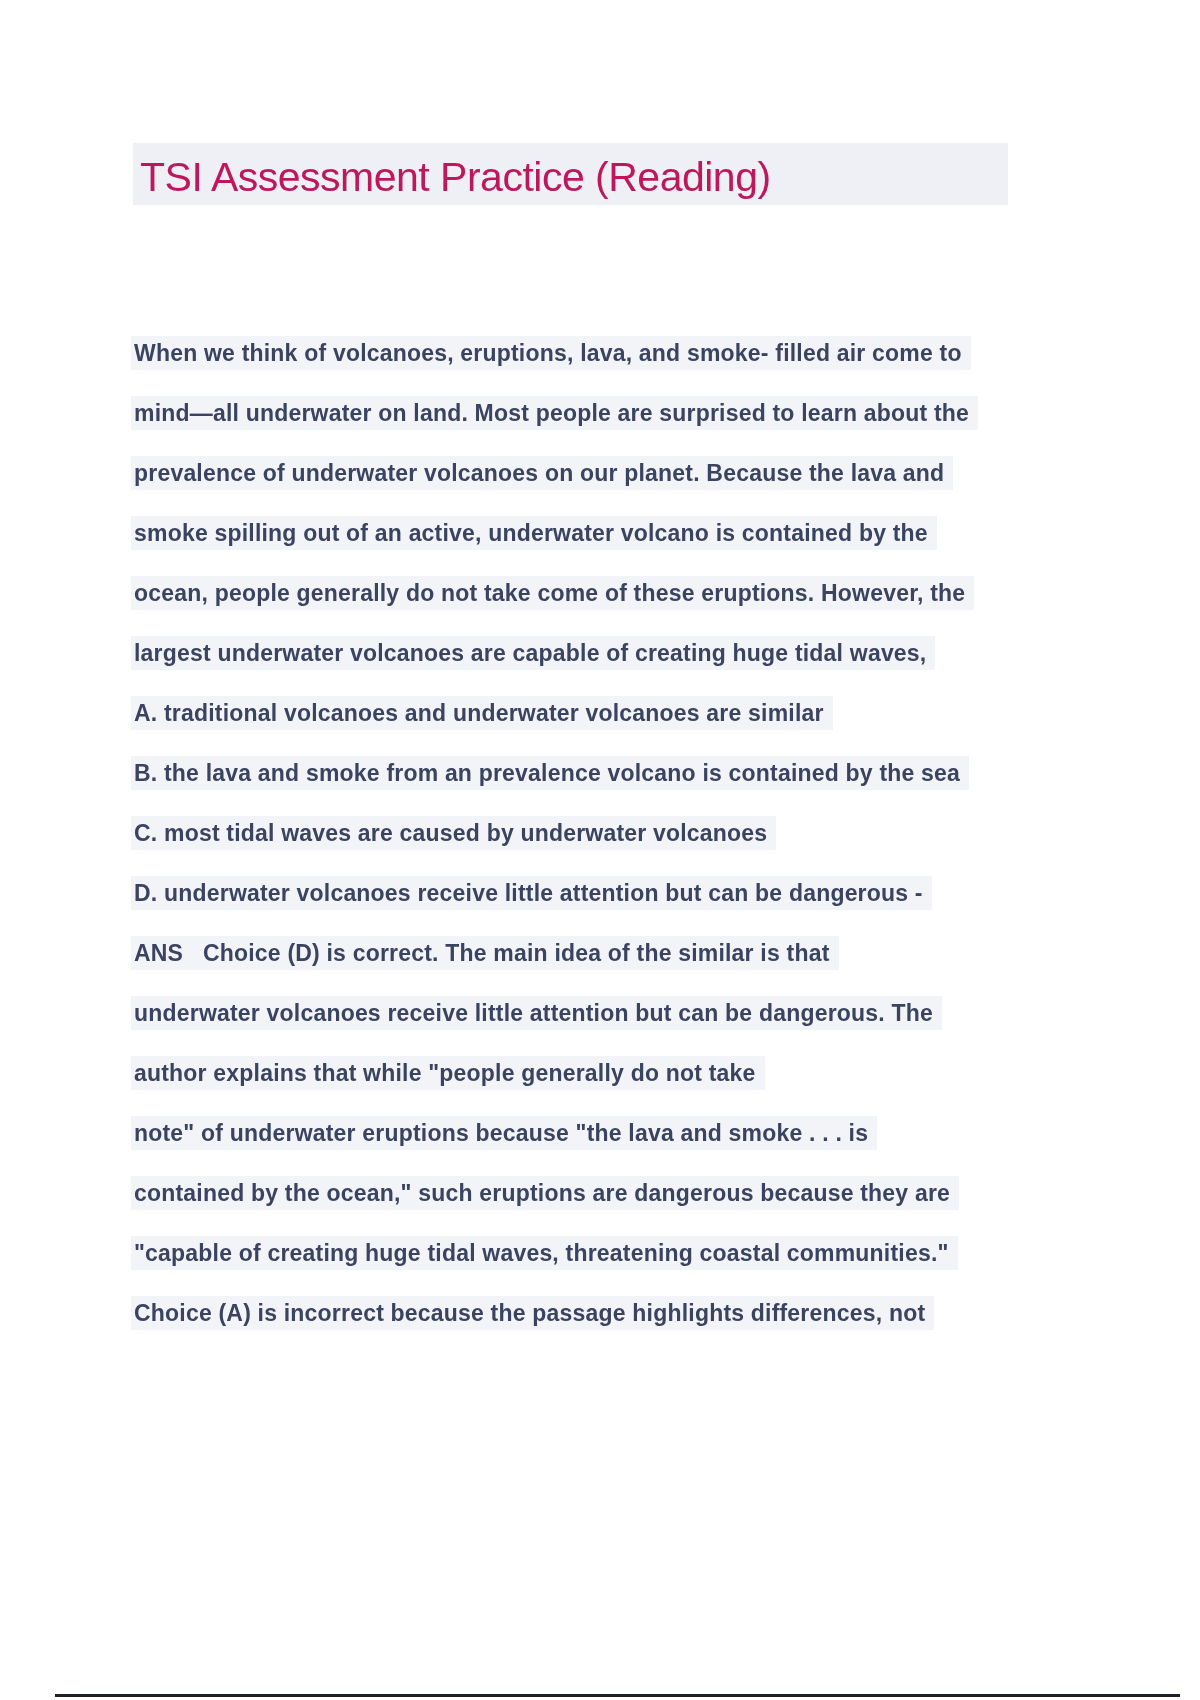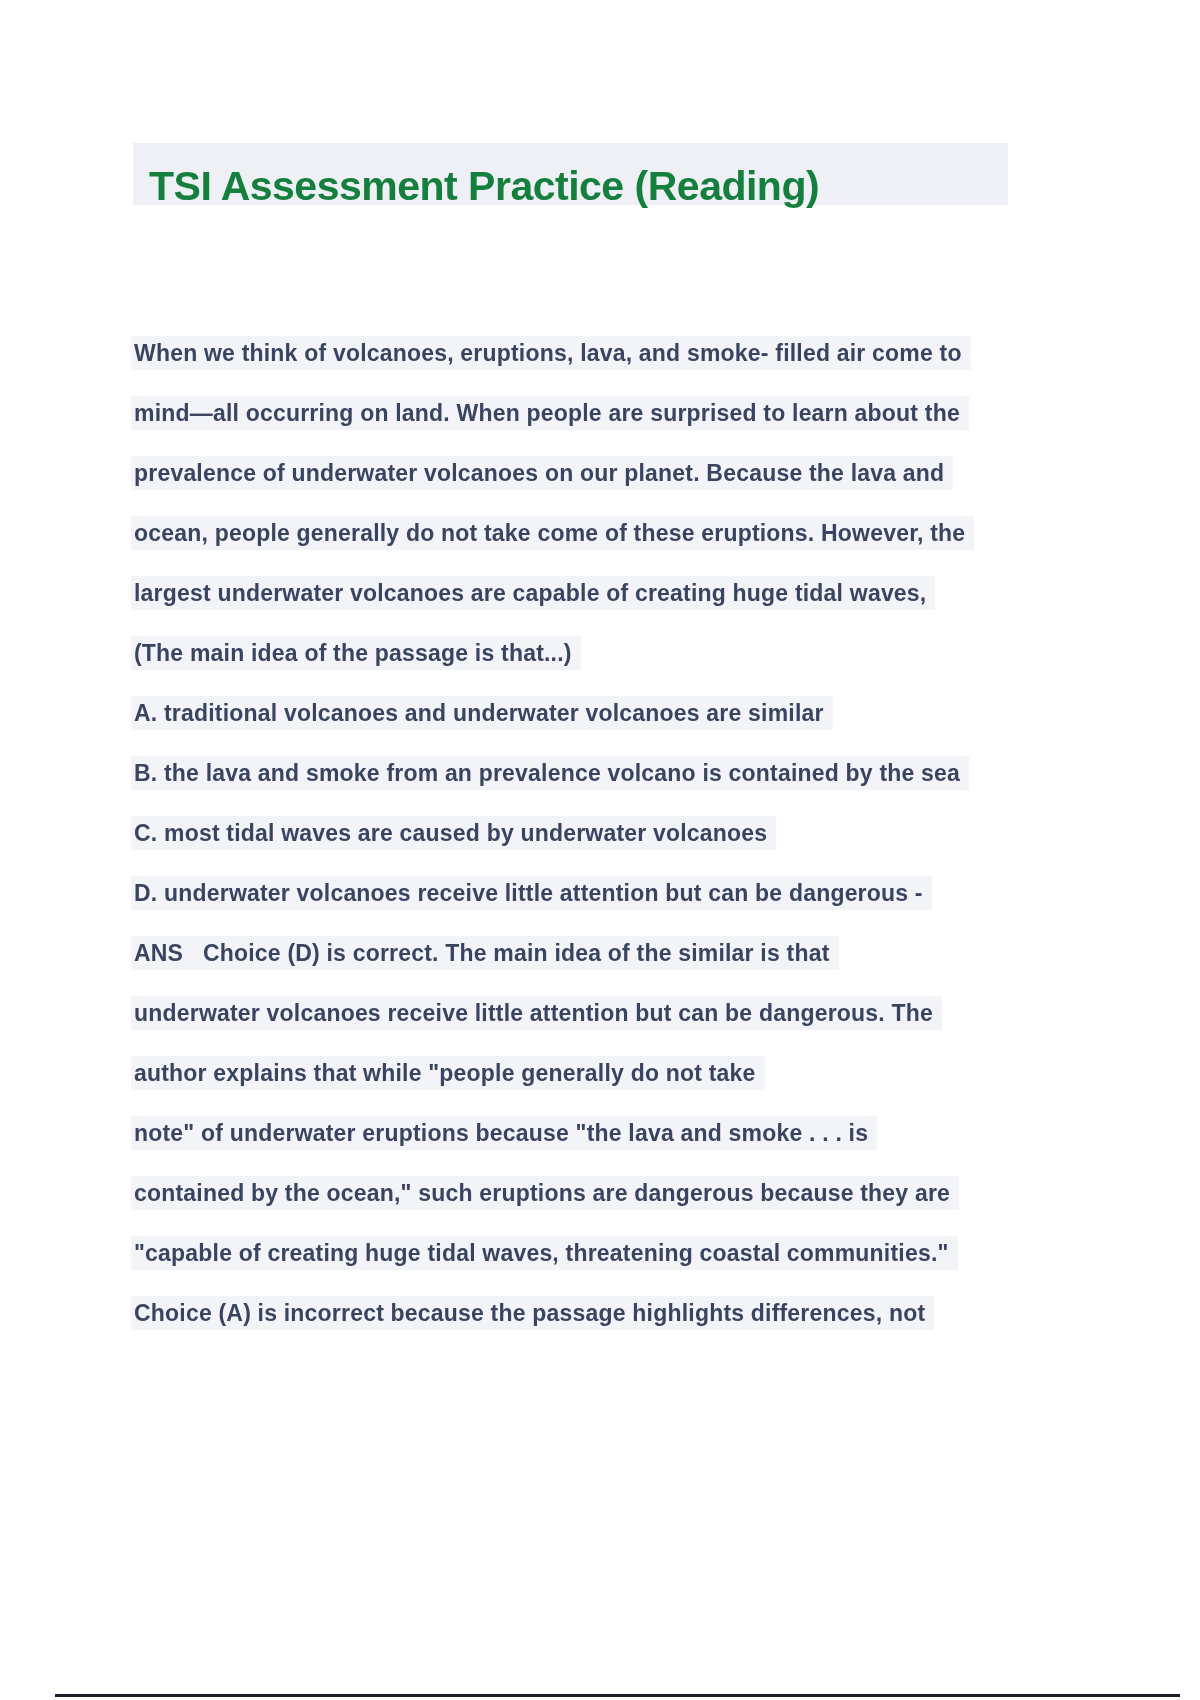--- a/index.html
+++ b/index.html
@@ -17,27 +17,27 @@
   }
   .title-band {
     position: absolute;
     left: 133px;
     top: 143px;
     width: 875px;
     height: 62px;
     background: #eef0f6;
   }
   .title-band h1 {
-    margin: 12px;
+    margin: 3px;
     padding: 0 0 0 4px;
     font-size: 41px;
     line-height: 62px;
-    font-weight: 700;
+    font-weight: 400;
     letter-spacing: -0.5px;
-    color: #15803d;
+    color: #be185d;
     white-space: pre;
   }
   .doc-body {
     position: absolute;
     left: 131px;
     top: 336px;
     width: 1040px;
   }
   .doc-line {
     height: 60px;
@@ -68,25 +68,25 @@
 <body>
 
 <div class="page">
 
   <div class="title-band">
     <h1>TSI Assessment Practice (Reading)</h1>
   </div>
 
   <div class="doc-body">
       <div class="doc-line"><span class="hl">When we think of volcanoes, eruptions, lava, and smoke- filled air come to</span></div>
-      <div class="doc-line"><span class="hl">mind—all occurring on land. When people are surprised to learn about the</span></div>
+      <div class="doc-line"><span class="hl">mind—all underwater on land. Most people are surprised to learn about the</span></div>
       <div class="doc-line"><span class="hl">prevalence of underwater volcanoes on our planet. Because the lava and</span></div>
+      <div class="doc-line"><span class="hl">smoke spilling out of an active, underwater volcano is contained by the</span></div>
       <div class="doc-line"><span class="hl">ocean, people generally do not take come of these eruptions. However, the</span></div>
       <div class="doc-line"><span class="hl">largest underwater volcanoes are capable of creating huge tidal waves,</span></div>
-      <div class="doc-line"><span class="hl">(The main idea of the passage is that...)</span></div>
       <div class="doc-line"><span class="hl">A. traditional volcanoes and underwater volcanoes are similar</span></div>
       <div class="doc-line"><span class="hl">B. the lava and smoke from an prevalence volcano is contained by the sea</span></div>
       <div class="doc-line"><span class="hl">C. most tidal waves are caused by underwater volcanoes</span></div>
       <div class="doc-line"><span class="hl">D. underwater volcanoes receive little attention but can be dangerous -</span></div>
       <div class="doc-line"><span class="hl">ANS   Choice (D) is correct. The main idea of the similar is that</span></div>
       <div class="doc-line"><span class="hl">underwater volcanoes receive little attention but can be dangerous. The</span></div>
       <div class="doc-line"><span class="hl">author explains that while "people generally do not take</span></div>
       <div class="doc-line"><span class="hl">note" of underwater eruptions because "the lava and smoke . . . is</span></div>
       <div class="doc-line"><span class="hl">contained by the ocean," such eruptions are dangerous because they are</span></div>
       <div class="doc-line"><span class="hl">"capable of creating huge tidal waves, threatening coastal communities."</span></div>

